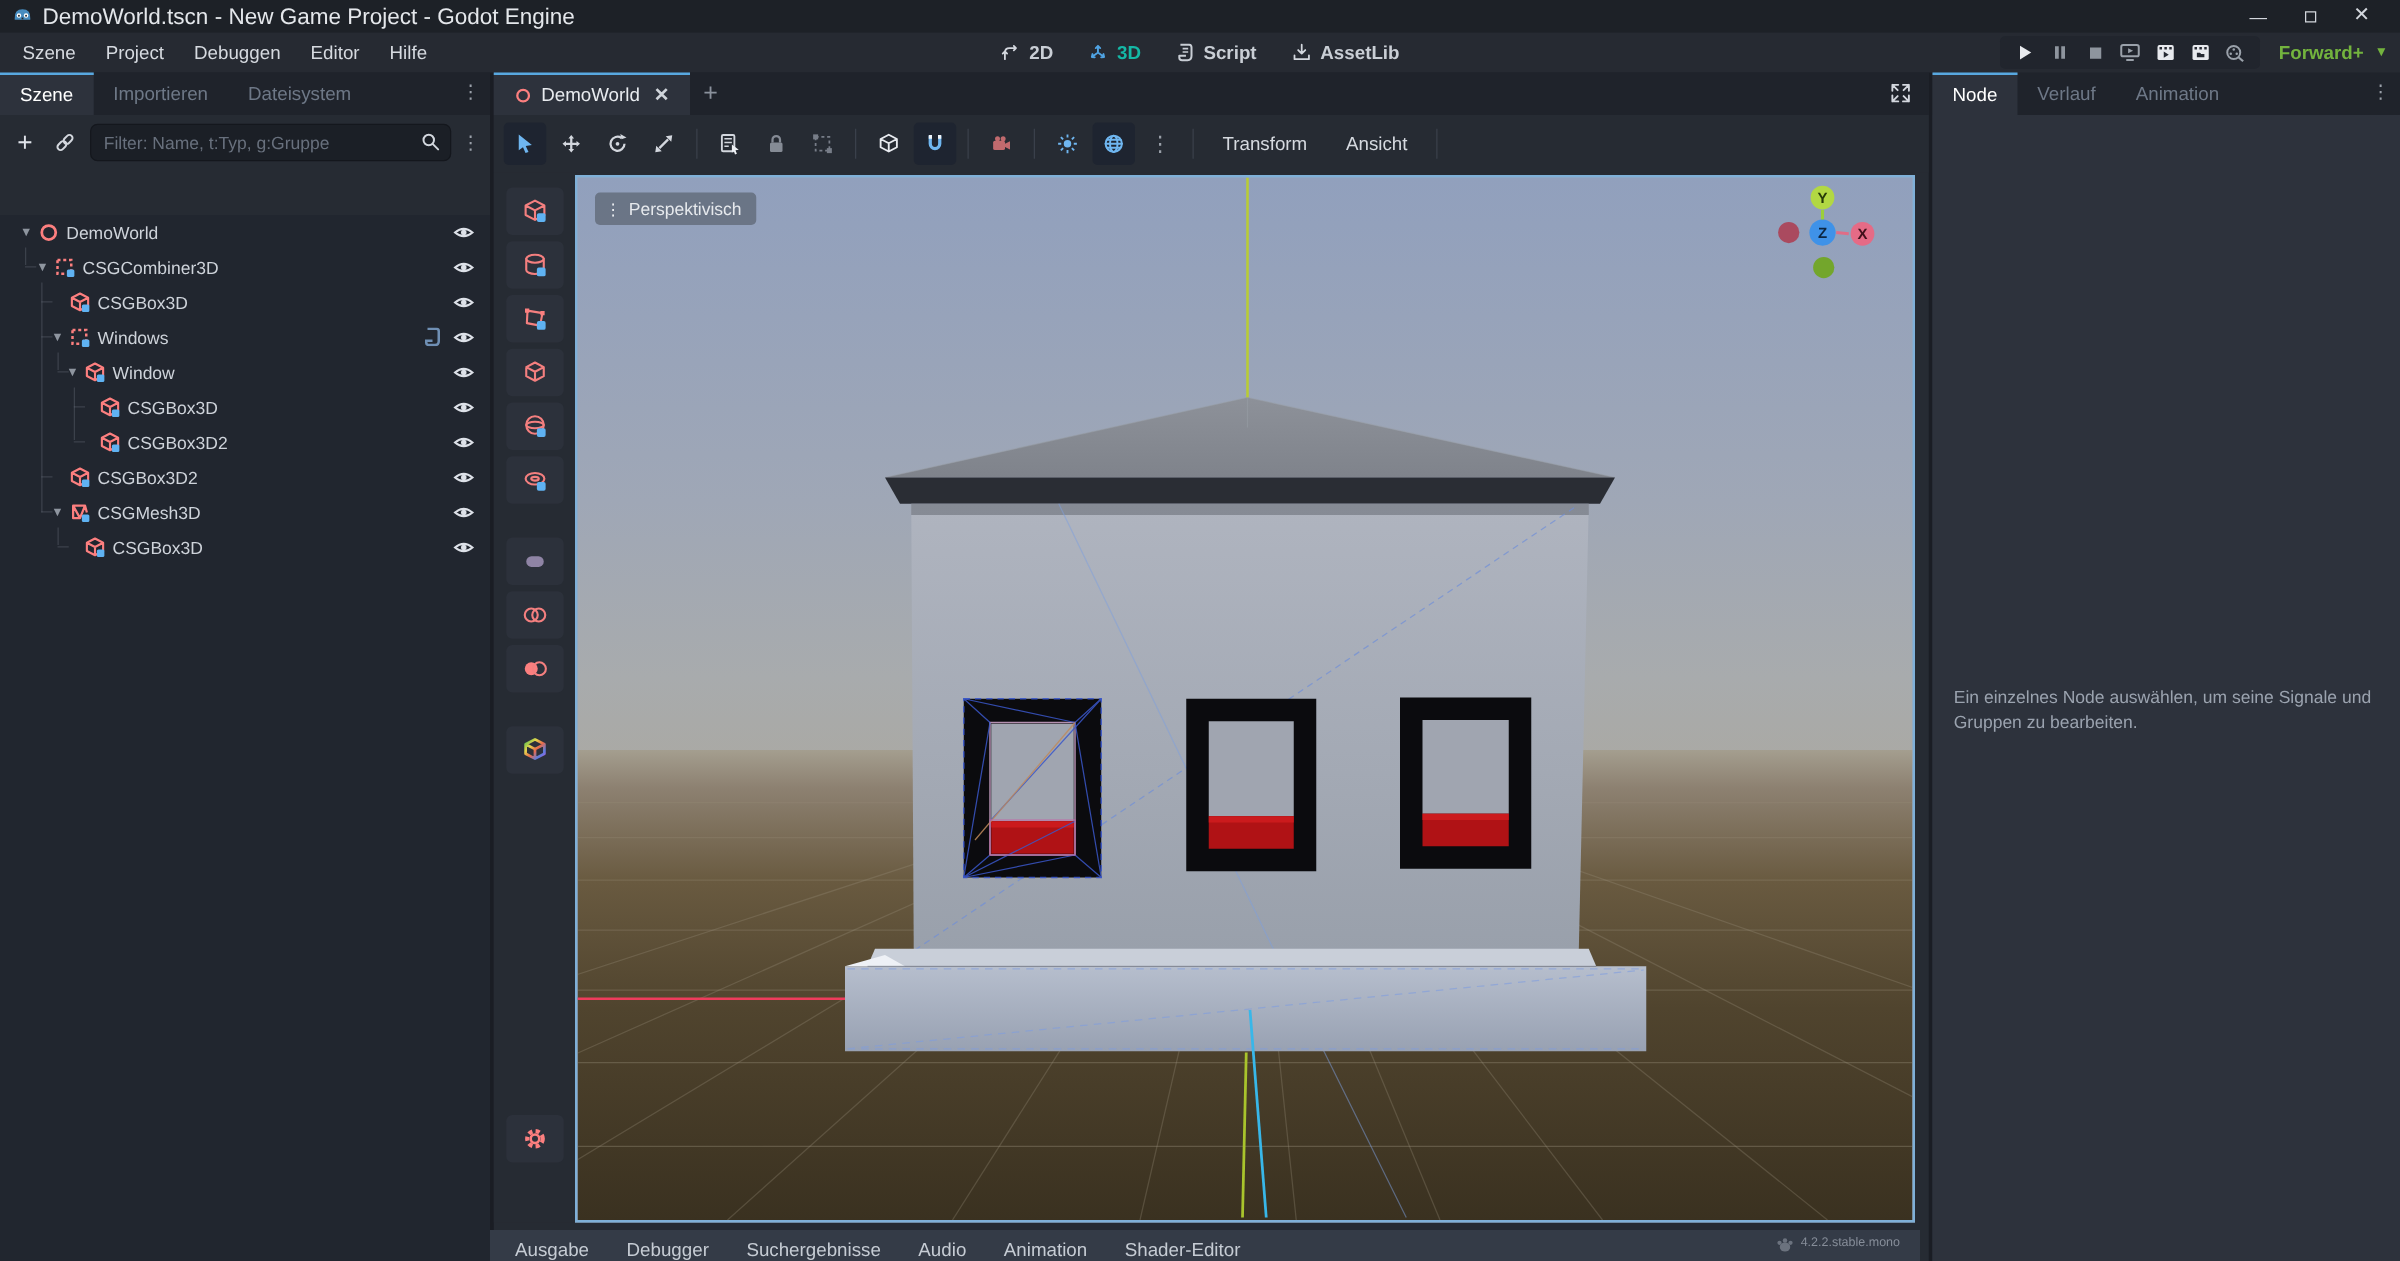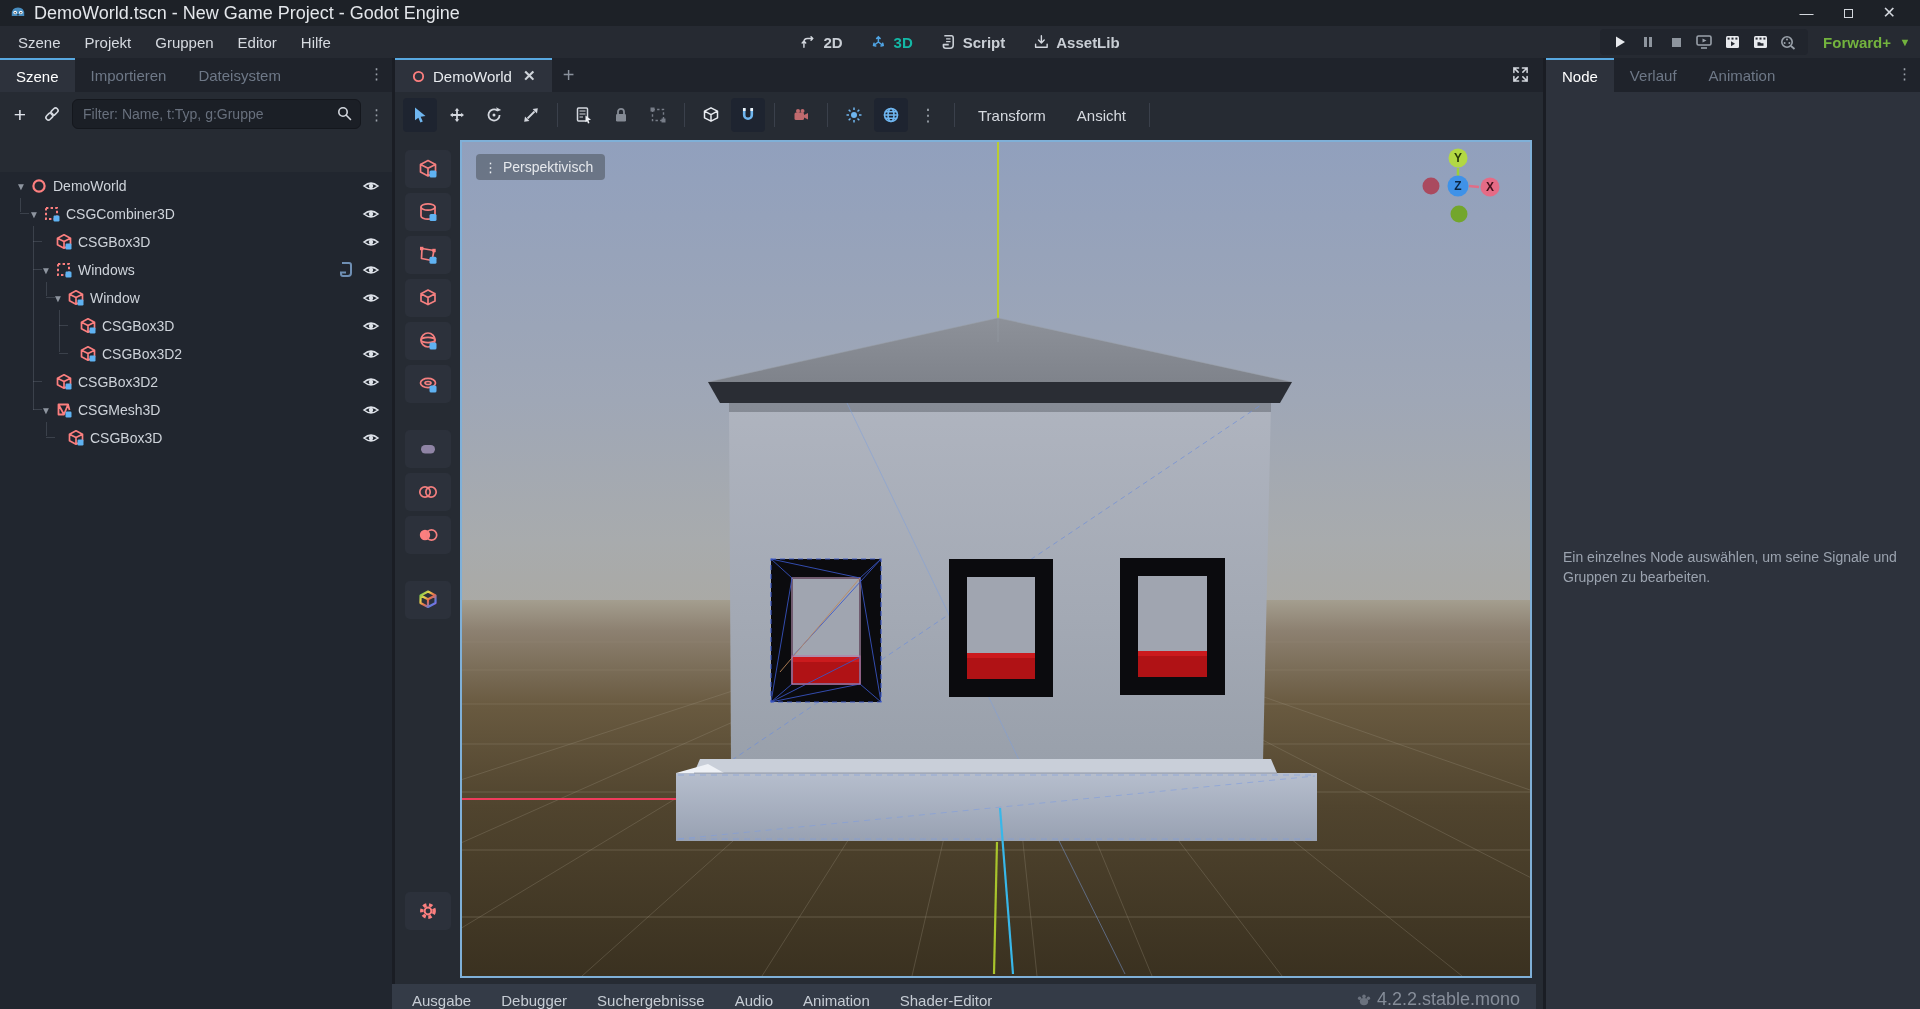--- a/index.html
+++ b/index.html
@@ -85,22 +85,22 @@
   .viewport svg.scene { display:block; width:100%; height:100%; }
   .persp-pill { position:absolute; left:14px; top:12px; height:26px; background:rgba(103,113,129,.92);
                 border-radius:4px; display:flex; align-items:center; gap:6px; padding:0 12px 0 8px;
                 color:#e6e9ed; font-size:14px; }
   .pill-dots { color:#eef1f4; font-size:13px; }
   .gizmo { position:absolute; right:30px; top:6px; width:80px; height:80px; }
 
   .bottom-bar { position:absolute; left:392px; bottom:0; width:1144px; height:25px; background:#343b47;
                 display:flex; align-items:flex-start; padding:9px 0 0 20px; gap:30px; overflow:hidden;margin-top:28px; }
   .bb-item { font-size:15px; color:#c6ccd4; line-height:1.1; }
-  .bb-version { position:absolute; right:16px; top:5px; display:flex; align-items:center; gap:6px;
-                color:#868d99; font-size:18px; }
+  .bb-version { position:absolute; right:16px; top:5px; display:flex; gap:6px;
+                color:#868d99; font-size:10px; }
 
   
   .right-dock { left:1546px; right:0; background:#2d323c; }
   .right-body { position:absolute; top:34px; left:0; right:0; bottom:0; background:#2d323c; }
   .empty-msg { position:absolute; top:455px; left:0; right:0; display:flex; justify-content:center; }
   .empty-msg span { width:340px; color:#9ba3af; font-size:14px; line-height:1.45; }
 
   svg .st { stroke:#d3d7de; fill:none; stroke-width:1.6; stroke-linecap:round; stroke-linejoin:round; }
   svg .sb { stroke:#6fb6f0; fill:none; stroke-width:1.6; stroke-linecap:round; }
   svg .salmon { stroke:#f47f7f; fill:none; stroke-width:1.7; stroke-linecap:round; stroke-linejoin:round; }
@@ -124,22 +124,22 @@
     <span class="title">DemoWorld.tscn - New Game Project - Godot Engine</span>
     <div class="winbtns">
       <span class="winbtn">—</span>
       <span class="winbtn"><span class="sq"></span></span>
       <span class="winbtn" style="font-size:16px;">✕</span>
     </div>
   </div>
 
   <div class="menubar">
     <span class="menu-item">Szene</span>
-    <span class="menu-item">Projekt</span>
-    <span class="menu-item">Gruppen</span>
+    <span class="menu-item">Project</span>
+    <span class="menu-item">Debuggen</span>
     <span class="menu-item">Editor</span>
     <span class="menu-item">Hilfe</span>
 
     <div class="mode-switcher">
       <span class="mode">
         <svg width="16" height="16" viewBox="0 0 18 18">
             <path class="st" d="M4 15 V8 M4 8 l-2 2 M4 8 l2 2 M8 5 h6 M14 5 l-2 -2 M14 5 l-2 2 M8 5 q-4 0 -4 4" stroke="#c9ced5"></path>
           </svg>
         <span>2D</span>
       </span>

